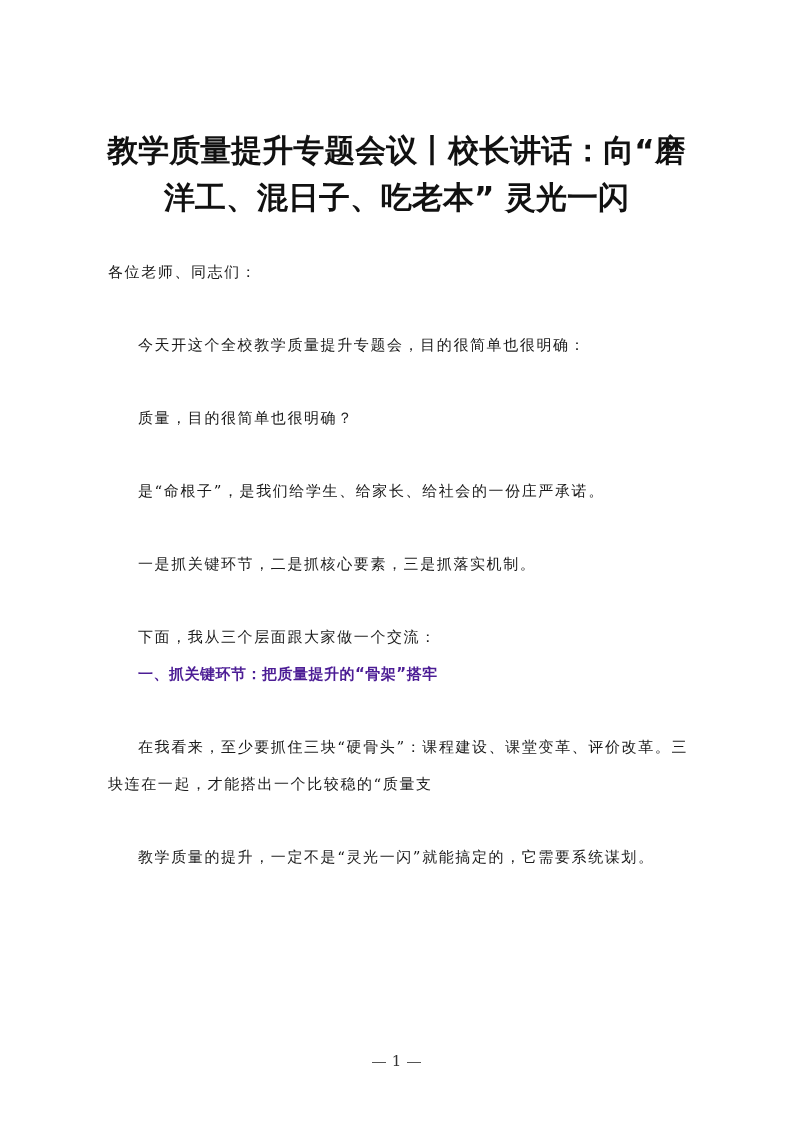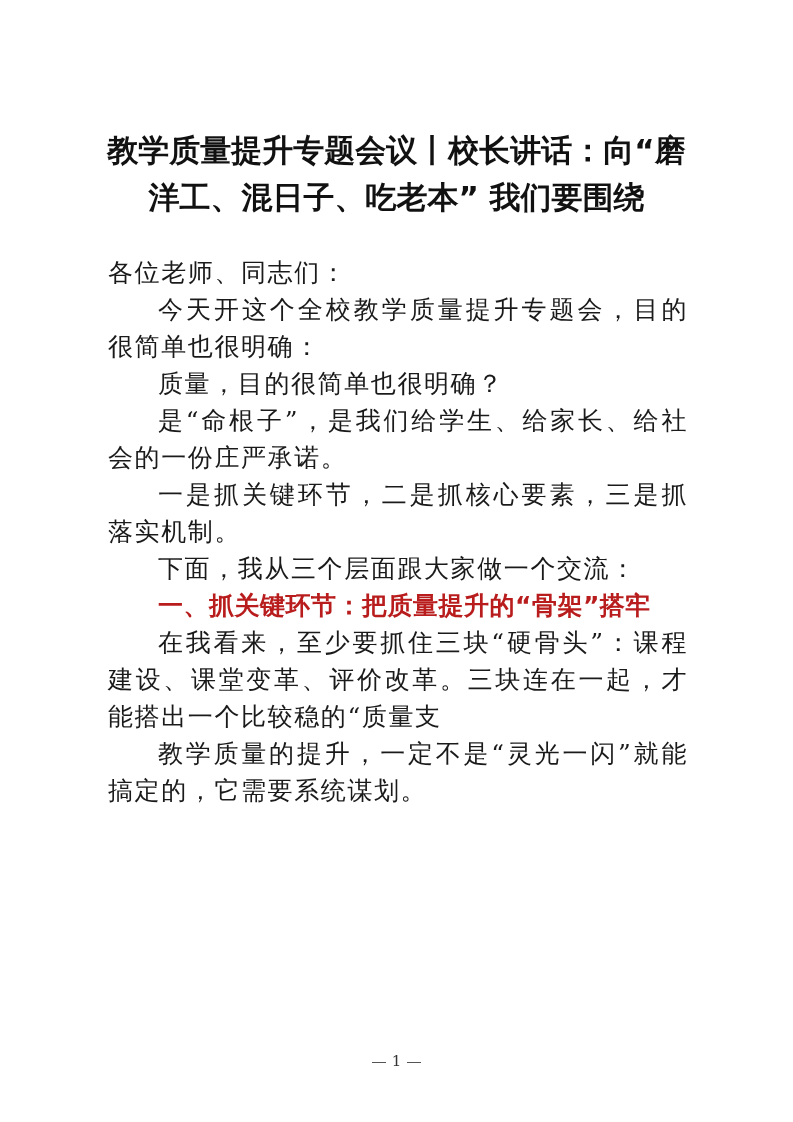--- a/index.html
+++ b/index.html
@@ -37,40 +37,41 @@
     .title .t-line {
       display: block;
       white-space: nowrap;
     }
     .body {
       position: absolute;
       left: 108px;
       top: 238px;
       width: 580px;
       font-family: "DejaVu Serif", "Liberation Serif", serif;
-      font-size: 25px;
+      font-size: 15px;
       line-height: 37px;
       color: #1a1a1a;
       text-align: justify;
       text-align-last: left;
     }
     .body p {
       margin: 0;
       padding: 0;
       letter-spacing: 1.6px;
     }
     .body p.indent {
       text-indent: 2em;
+      margin-top: 36px;
     }
     .body p.heading {
       font-family: "DejaVu Sans", "Liberation Sans", sans-serif;
       font-weight: bold;
       letter-spacing: 0.5px;
       text-indent: 2em;
-      color: #b91c1c;
+      color: #4c1d95;
     }
     .footer {
       position: absolute;
       left: 0;
       top: 1036px;
       width: 793px;
       text-align: center;
       font-family: "DejaVu Serif", "Liberation Serif", serif;
       font-size: 15px;
       color: #333333;
@@ -84,21 +85,21 @@
       margin: 0 6px;
     }
   </style>
 </head>
 <body>
 
 <div class="page">
 
   <div class="title">
     <span class="t-line">教学质量提升专题会议丨校长讲话：向“磨</span>
-    <span class="t-line">洋工、混日子、吃老本” 我们要围绕</span>
+    <span class="t-line">洋工、混日子、吃老本” 灵光一闪</span>
   </div>
 
   <div class="body">
     <p>各位老师、同志们：</p>
     <p class="indent">今天开这个全校教学质量提升专题会，目的很简单也很明确：</p>
     <p class="indent">质量，目的很简单也很明确？</p>
     <p class="indent">是“命根子”，是我们给学生、给家长、给社会的一份庄严承诺。</p>
     <p class="indent">一是抓关键环节，二是抓核心要素，三是抓落实机制。</p>
     <p class="indent">下面，我从三个层面跟大家做一个交流：</p>
     <p class="heading">一、抓关键环节：把质量提升的“骨架”搭牢</p>

